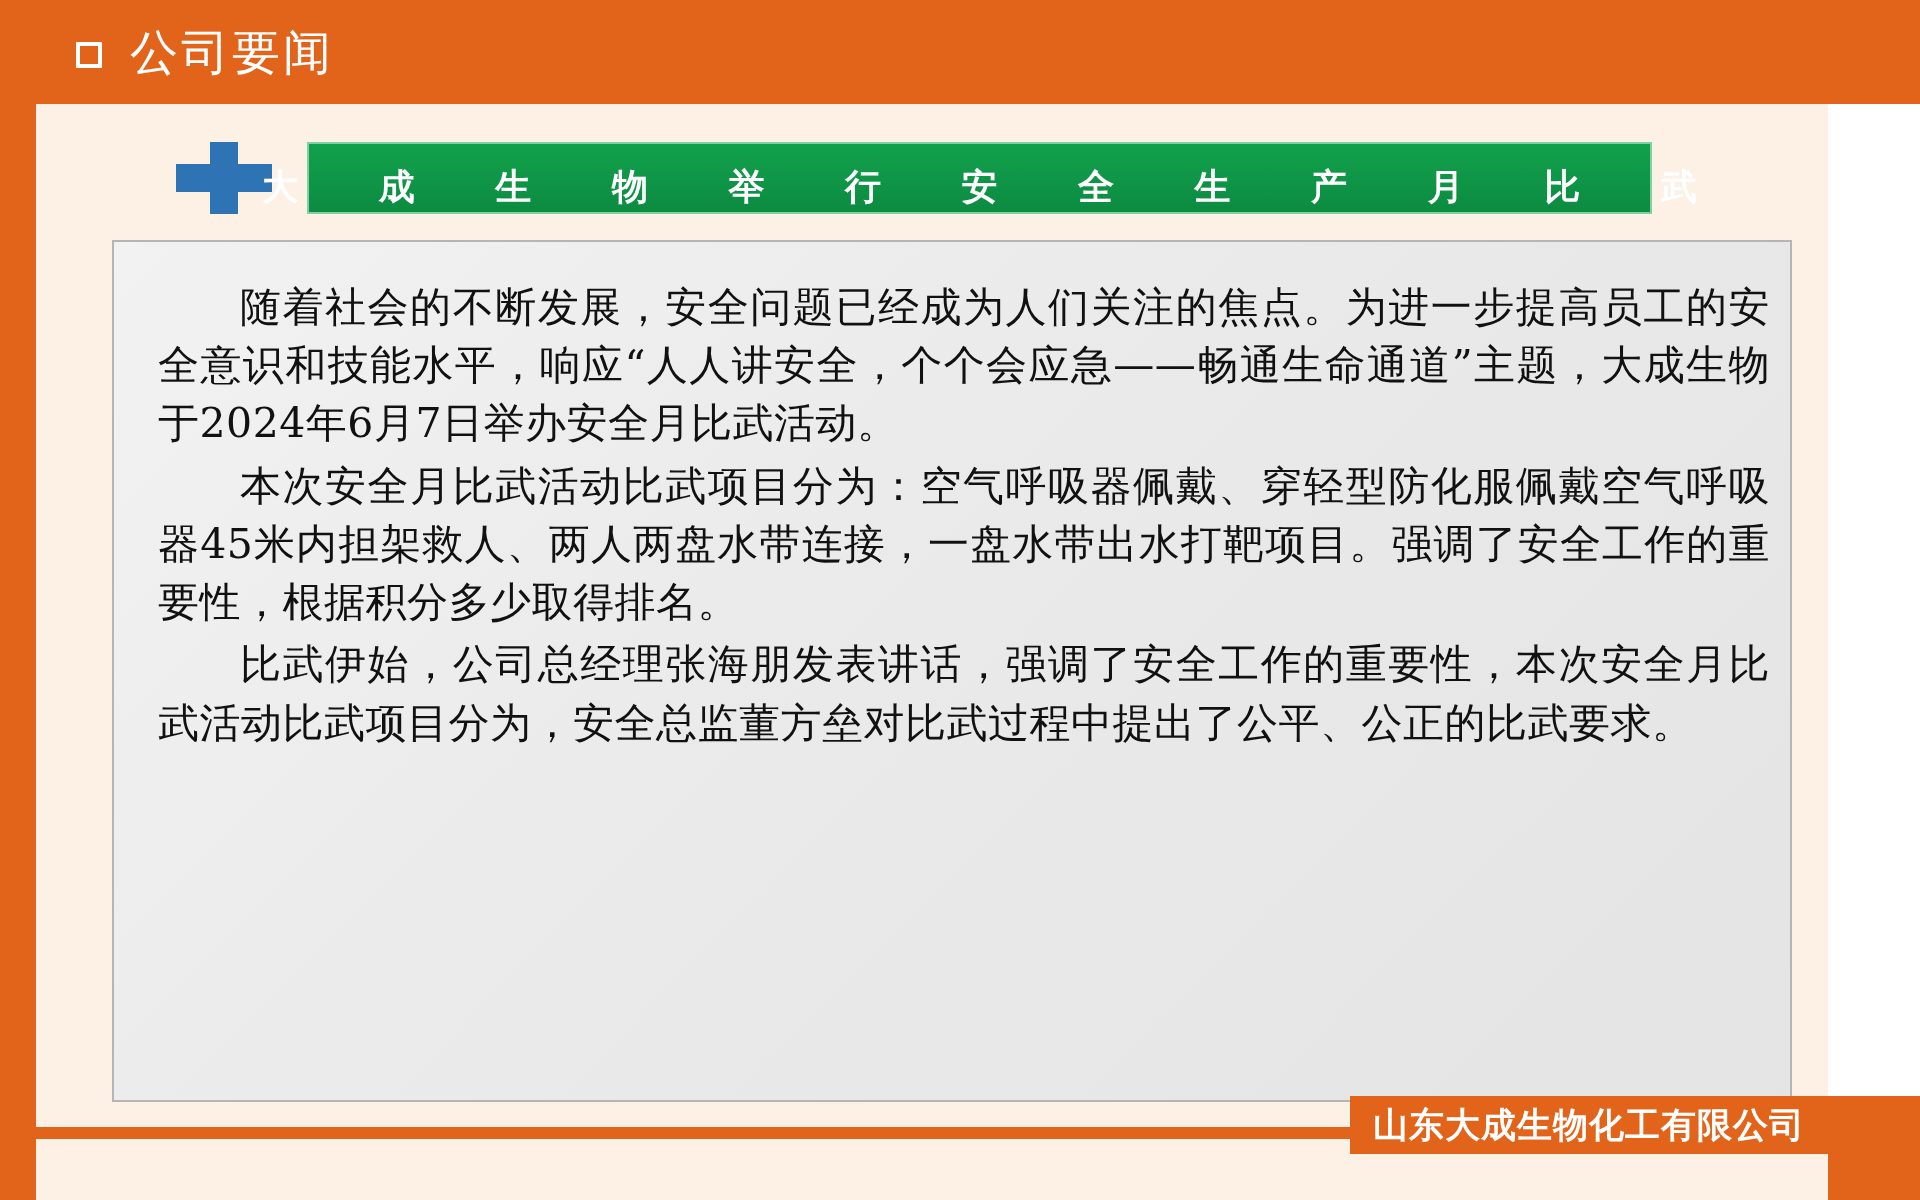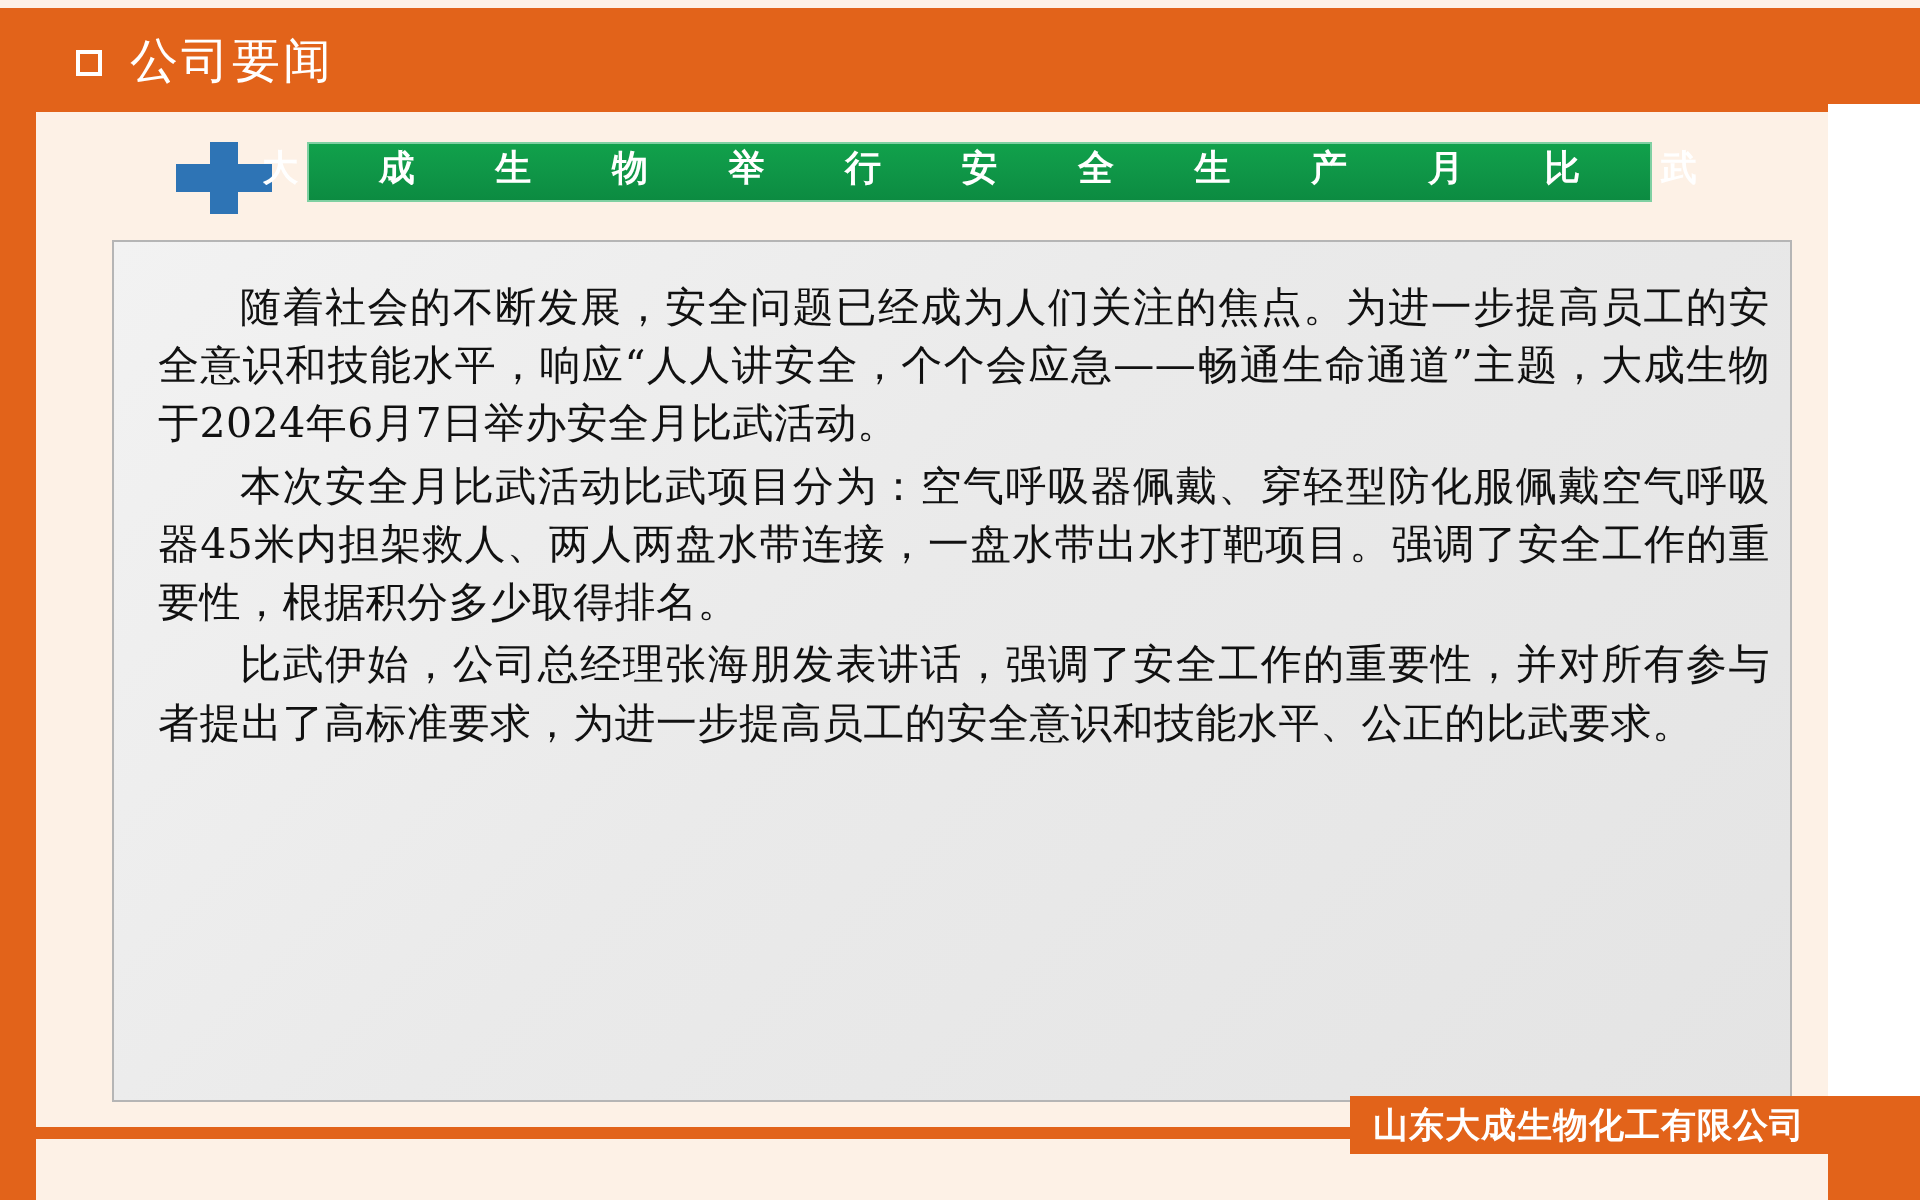--- a/index.html
+++ b/index.html
@@ -17,21 +17,21 @@
     position: relative;
     width: 1920px;
     height: 1200px;
     background: #fdf1e6;
     overflow: hidden;
   }
   
   .header-band {
     position: absolute;
     left: 0;
-    top: 8px;
+    top: 0;
     width: 1920px;
     height: 104px;
     background: #e2631a;
   }
   .header-inner {
     position: absolute;
     left: 0;
     top: 0;
     height: 104px;
     display: flex;
@@ -94,26 +94,26 @@
     width: 28px;
     height: 72px;
     background: #2e74b5;
   }
   
   .green-bar {
     position: absolute;
     left: 307px;
     top: 142px;
     width: 1345px;
-    height: 60px;
+    height: 72px;
     background: linear-gradient(180deg, #11a14b 0%, #0f9647 50%, #0c8b41 100%);
     border: 2px solid #7fd0a2;
     box-sizing: border-box;
     display: flex;
-    align-items: flex-start;
+    align-items: flex-end;
     justify-content: center;
   }
   .green-bar-text {
     color: #ffffff;
     font-family: "DejaVu Sans", "Liberation Sans", sans-serif;
     font-size: 36px;
     font-weight: bold;
     letter-spacing: 34px;
     padding-left: 34px;
     white-space: nowrap;
@@ -205,21 +205,21 @@
     <div class="bar-v"></div>
   </div>
 
   <div class="green-bar">
     <div class="green-bar-text">大 成 生 物 举 行 安 全 生 产 月 比 武</div>
   </div>
 
   <div class="content-box">
     <p class="para">随着社会的不断发展，安全问题已经成为人们关注的焦点。为进一步提高员工的安全意识和技能水平，响应“人人讲安全，个个会应急——畅通生命通道”主题，大成生物于2024年6月7日举办安全月比武活动。</p>
     <p class="para">本次安全月比武活动比武项目分为：空气呼吸器佩戴、穿轻型防化服佩戴空气呼吸器45米内担架救人、两人两盘水带连接，一盘水带出水打靶项目。强调了安全工作的重要性，根据积分多少取得排名。</p>
-    <p class="para">比武伊始，公司总经理张海朋发表讲话，强调了安全工作的重要性，并对所有参与者提出了高标准要求，为进一步提高员工的安全意识和技能水平、公正的比武要求。</p>
+    <p class="para">比武伊始，公司总经理张海朋发表讲话，强调了安全工作的重要性，本次安全月比武活动比武项目分为，安全总监董方垒对比武过程中提出了公平、公正的比武要求。</p>
   </div>
 
   <div class="bottom-left-block"></div>
   <div class="bottom-rule"></div>
   <div class="bottom-name">
     <span>山东大成生物化工有限公司</span>
   </div>
   <div class="bottom-right-block"></div>
 
 </div>

